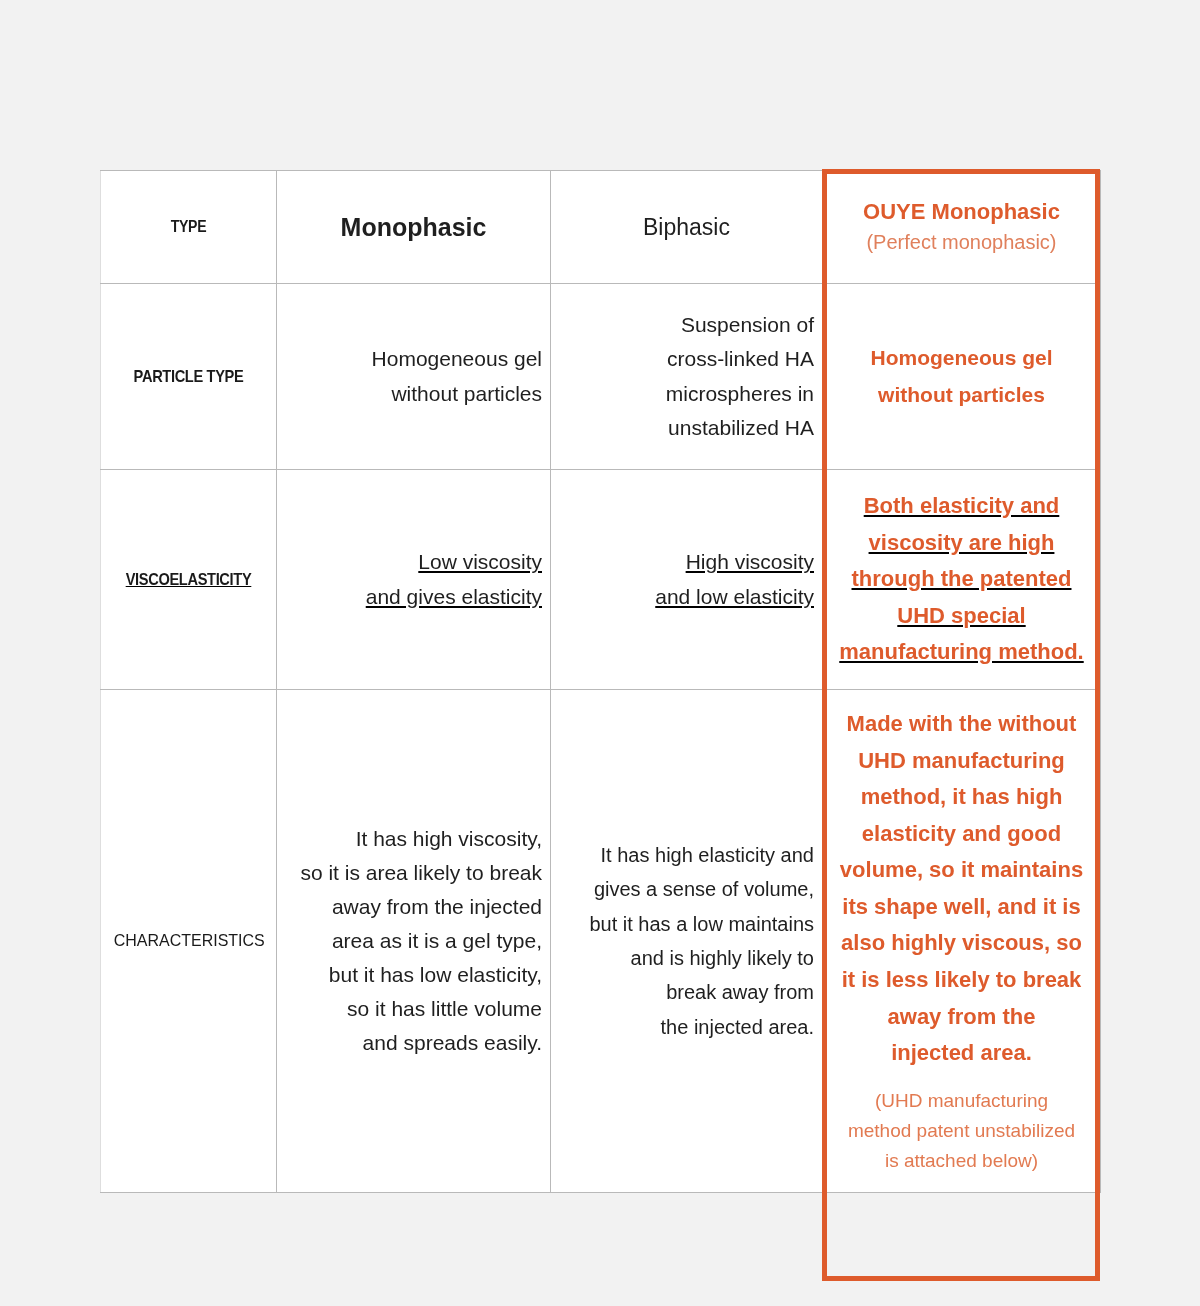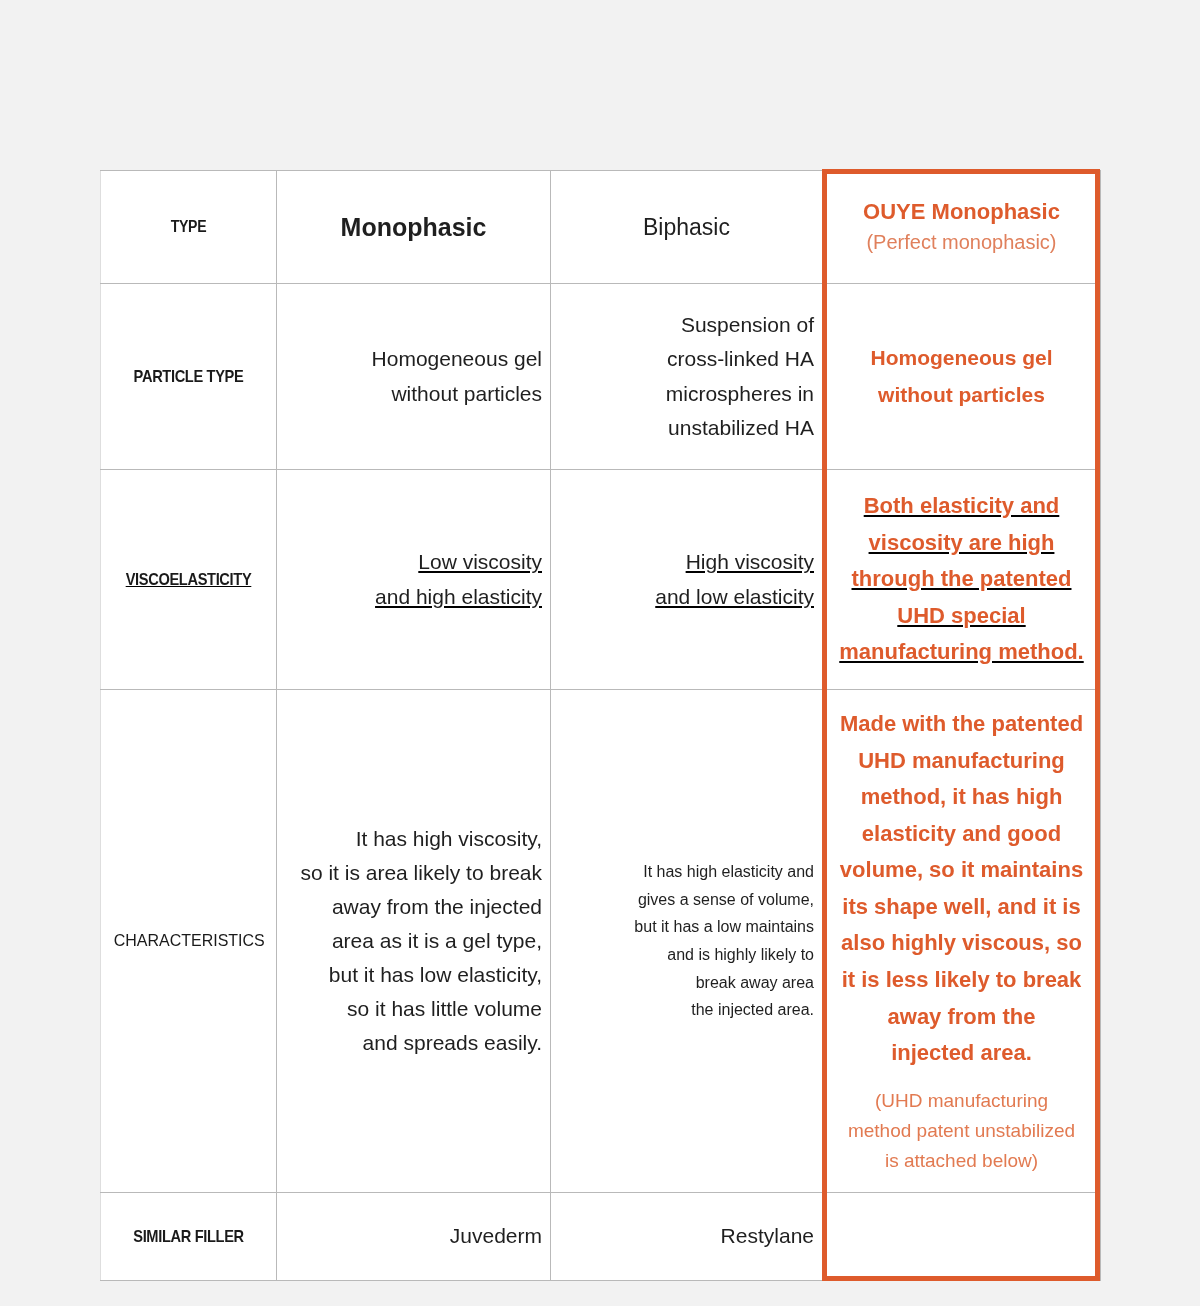--- a/index.html
+++ b/index.html
@@ -82,21 +82,21 @@
 
   
   .cell-text {
     font-size: 21px;
     line-height: 1.62;
     color: #1f1f1f;
     font-weight: 400;
     text-align: right;
   }
   .cell-text.small {
-    font-size: 16px;
+    font-size: 20px;
     line-height: 1.72;
   }
   .ouye-title {
     font-size: 22px;
     font-weight: 700;
     color: #de5b2c;
     line-height: 1.3;
   }
   .ouye-sub {
     font-size: 20px;
@@ -203,21 +203,21 @@
         </td>
       </tr>
 
       <tr class="r-visco">
         <td class="first-col">
           <div class="row-label">VISCOELASTICITY</div>
         </td>
         <td>
           <div class="cell-text multiline">
               <span class="stack-line">Low viscosity</span>
-              <span class="stack-line">and high elasticity</span>
+              <span class="stack-line">and gives elasticity</span>
             </div>
         </td>
         <td>
           <div class="cell-text multiline">
               <span class="stack-line">High viscosity</span>
               <span class="stack-line">and low elasticity</span>
             </div>
         </td>
         <td>
           <div class="ouye-text big multiline">
@@ -244,58 +244,44 @@
               <span class="stack-line">so it has little volume</span>
               <span class="stack-line">and spreads easily.</span>
             </div>
         </td>
         <td>
           <div class="cell-text small multiline">
               <span class="stack-line">It has high elasticity and</span>
               <span class="stack-line">gives a sense of volume,</span>
               <span class="stack-line">but it has a low maintains</span>
               <span class="stack-line">and is highly likely to</span>
-              <span class="stack-line">break away area</span>
+              <span class="stack-line">break away from</span>
               <span class="stack-line">the injected area.</span>
             </div>
         </td>
         <td>
           <div class="ouye-text big multiline">
-              <span class="stack-line">Made with the patented</span>
+              <span class="stack-line">Made with the without</span>
               <span class="stack-line">UHD manufacturing</span>
               <span class="stack-line">method, it has high</span>
               <span class="stack-line">elasticity and good</span>
               <span class="stack-line">volume, so it maintains</span>
               <span class="stack-line">its shape well, and it is</span>
               <span class="stack-line">also highly viscous, so</span>
               <span class="stack-line">it is less likely to break</span>
               <span class="stack-line">away from the</span>
               <span class="stack-line">injected area.</span>
             </div>
           <div class="ouye-note multiline">
               <span class="stack-line">(UHD manufacturing</span>
               <span class="stack-line">method patent unstabilized</span>
               <span class="stack-line">is attached below)</span>
             </div>
         </td>
       </tr>
 
-      <tr class="r-filler">
-        <td class="first-col">
-          <div class="row-label">SIMILAR FILLER</div>
-        </td>
-        <td>
-          <div class="cell-text multiline">Juvederm</div>
-        </td>
-        <td>
-          <div class="cell-text multiline">Restylane</div>
-        </td>
-        <td>
-          <div class="ouye-text multiline"></div>
-        </td>
-      </tr>
 
     </tbody>
   </table>
 
   <div class="ouye-frame"></div>
 
 </div>
 
 </body></html>

